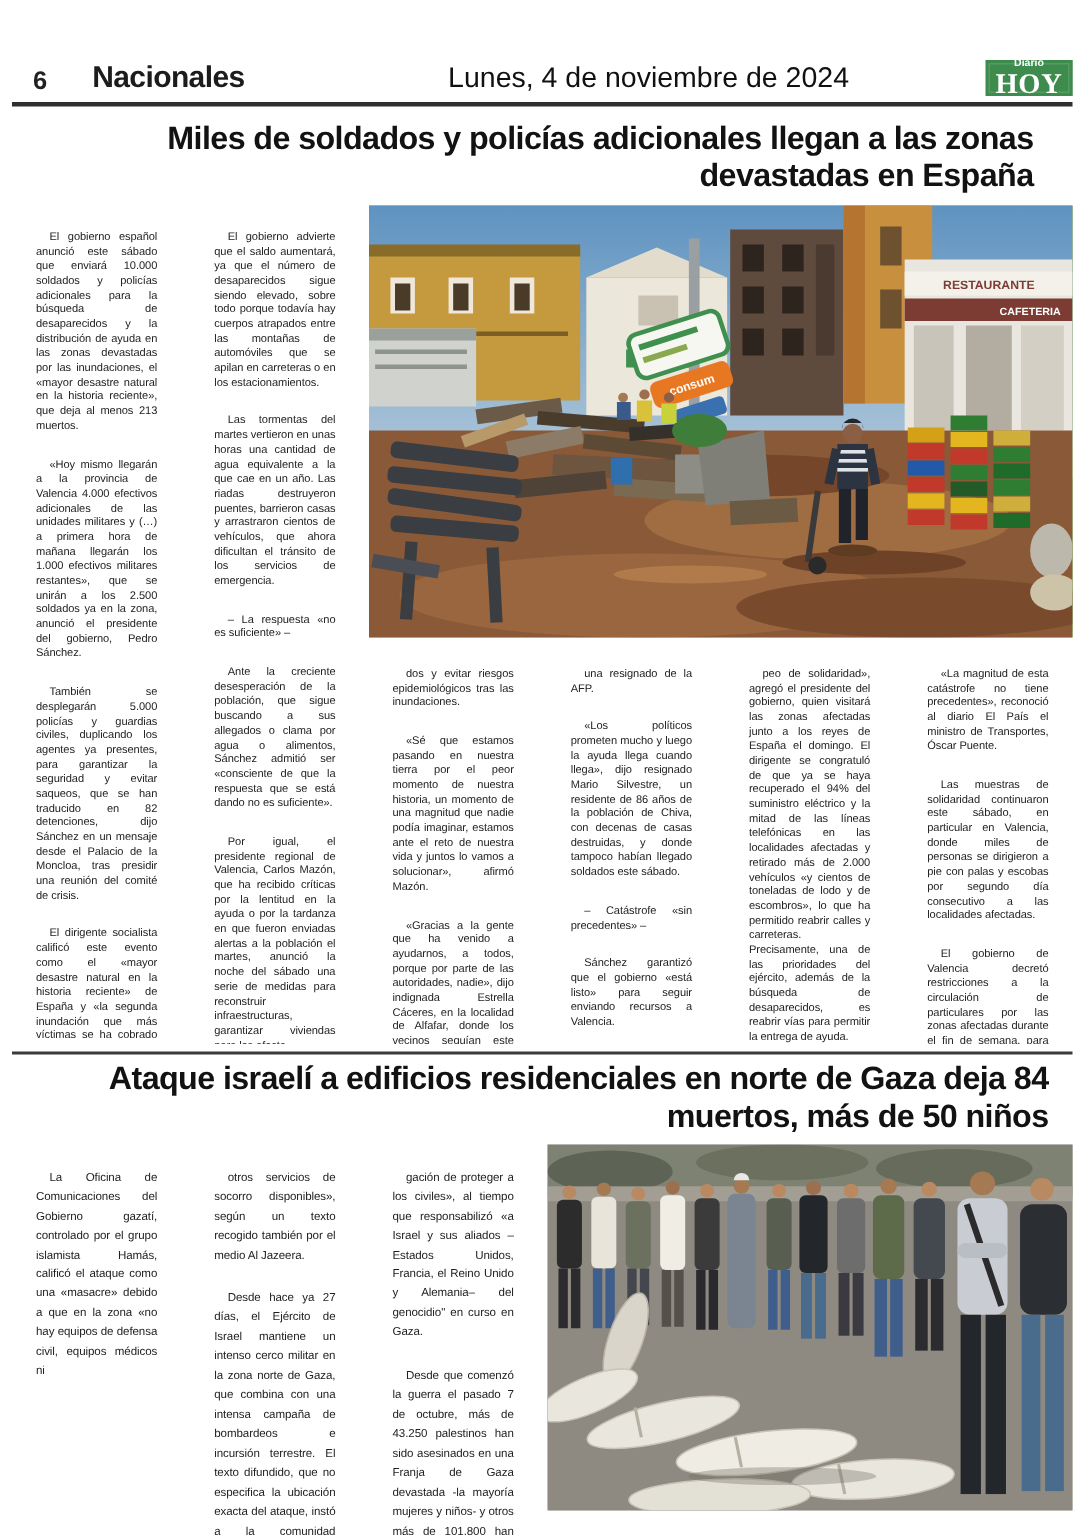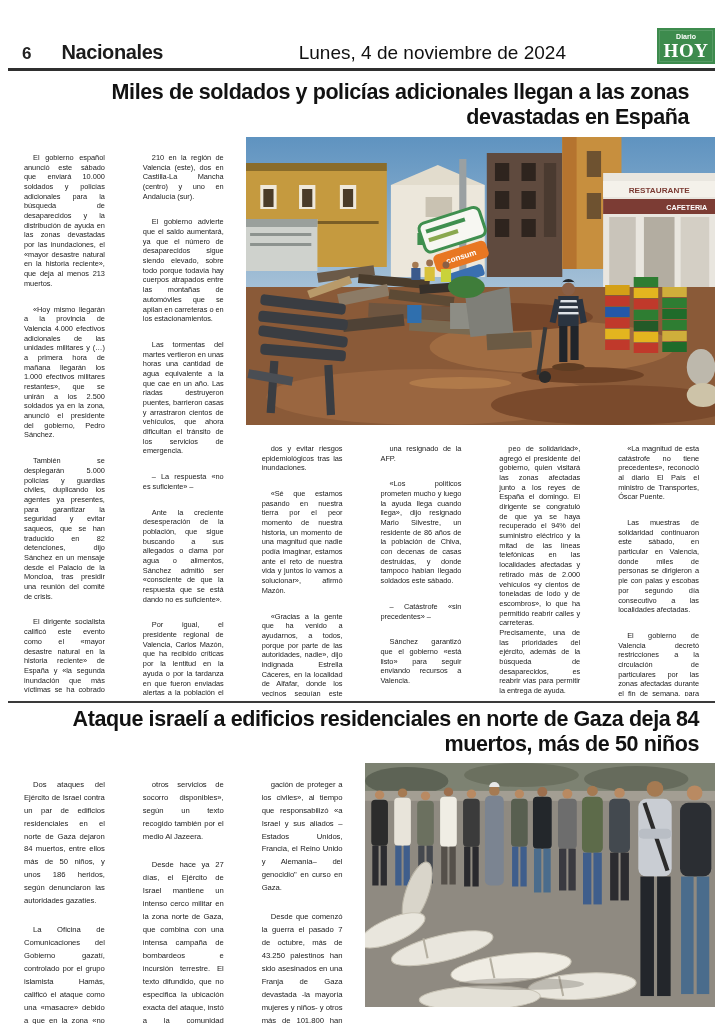--- a/index.html
+++ b/index.html
@@ -7,21 +7,21 @@
     width:723px;height:1024px;overflow:hidden;background:#ffffff;
     font-family:"Liberation Sans",sans-serif;color:#1c1c1c;
   }
   .page{padding:26px 8px 0;position:relative;height:998px;box-sizing:border-box;}
 
   
   .masthead{display:flex;align-items:flex-end;height:38px;}
   .pagenum{font-size:17px;font-weight:bold;margin-left:14px;color:#222;}
   .section{font-size:20px;font-weight:bold;margin-left:30px;letter-spacing:-0.4px;}
   .date{margin-left:auto;font-size:19px;margin-right:91px;color:#111;}
-  .logo{width:58px;height:36px;background:#3d8b4d;color:#fff;text-align:center;
+  .logo{width:58px;height:24px;background:#3d8b4d;color:#fff;text-align:center;
         display:flex;flex-direction:column;justify-content:center;box-shadow:inset 0 0 0 2px #3d8b4d, inset 0 0 0 3px #ffffff22;}
   .logo .l1{font-size:7px;font-weight:bold;line-height:8px;}
   .logo .l2{font-family:"Liberation Serif",serif;font-weight:bold;font-size:19px;line-height:19px;letter-spacing:0.5px;}
   .rule{height:3px;background:#2f2f2f;margin-top:4px;}
 
   
   .headline{font-weight:bold;text-align:right;font-size:21.5px;line-height:1.16;
             letter-spacing:-0.4px;color:#121212;margin:9px 26px 7px;}
   .headline2{margin:4px 16px 6px;}
 
@@ -64,21 +64,20 @@
 
   <div class="a1-grid">
     <div class="col span2">
       <p>El gobierno español anunció este sábado que enviará 10.000 soldados y policías adicionales para la búsqueda de desaparecidos y la distribución de ayuda en las zonas devastadas por las inundaciones, el «mayor desastre natural en la historia reciente», que deja al menos 213 muertos.</p>
       <p>«Hoy mismo llegarán a la provincia de Valencia 4.000 efectivos adicionales de las unidades militares y (…) a primera hora de mañana llegarán los 1.000 efectivos militares restantes», que se unirán a los 2.500 soldados ya en la zona, anunció el presidente del gobierno, Pedro Sánchez.</p>
       <p>También se desplegarán 5.000 policías y guardias civiles, duplicando los agentes ya presentes, para garantizar la seguridad y evitar saqueos, que se han traducido en 82 detenciones, dijo Sánchez en un mensaje desde el Palacio de la Moncloa, tras presidir una reunión del comité de crisis.</p>
       <p>El dirigente socialista calificó este evento como el «mayor desastre natural en la historia reciente» de España y «la segunda inundación que más víctimas se ha cobrado en Europa en lo que va de siglo».</p>
       <p>Según un último balance de los servicios de emergencia difundido el sábado por la noche, las inundaciones han dejado al menos 213 muertos, entre los cuales</p>
     </div>
     <div class="col span2">
-      <p>210 en la región de Valencia (este), dos en Castilla-La Mancha (centro) y uno en Andalucía (sur).</p>
       <p>El gobierno advierte que el saldo aumentará, ya que el número de desaparecidos sigue siendo elevado, sobre todo porque todavía hay cuerpos atrapados entre las montañas de automóviles que se apilan en carreteras o en los estacionamientos.</p>
       <p>Las tormentas del martes vertieron en unas horas una cantidad de agua equivalente a la que cae en un año. Las riadas destruyeron puentes, barrieron casas y arrastraron cientos de vehículos, que ahora dificultan el tránsito de los servicios de emergencia.</p>
       <p>– La respuesta «no es suficiente» –</p>
       <p>Ante la creciente desesperación de la población, que sigue buscando a sus allegados o clama por agua o alimentos, Sánchez admitió ser «consciente de que la respuesta que se está dando no es suficiente».</p>
       <p>Por igual, el presidente regional de Valencia, Carlos Mazón, que ha recibido críticas por la lentitud en la ayuda o por la tardanza en que fueron enviadas alertas a la población el martes, anunció la noche del sábado una serie de medidas para reconstruir infraestructuras, garantizar viviendas para los afecta-</p>
     </div>
 
     <div class="photo">
       <svg viewBox="0 0 460 288" preserveAspectRatio="none">
         <defs>
@@ -264,21 +263,20 @@
       <p>El gobierno de Valencia decretó restricciones a la circulación de particulares por las zonas afectadas durante el fin de semana, para evitar entorpecer las labores de los equipos de rescate.</p>
     </div>
   </div>
 
   <div class="divider"></div>
 
   <h1 class="headline headline2">Ataque israelí a edificios residenciales en norte de Gaza deja 84 muertos, más de 50 niños</h1>
 
   <div class="a2-grid">
     <div class="col">
-      <p>Dos ataques del Ejército de Israel contra un par de edificios residenciales en el norte de Gaza dejaron 84 muertos, entre ellos más de 50 niños, y unos 186 heridos, según denunciaron las autoridades gazatíes.</p>
       <p>La Oficina de Comunicaciones del Gobierno gazatí, controlado por el grupo islamista Hamás, calificó el ataque como una «masacre» debido a que en la zona «no hay equipos de defensa civil, equipos médicos ni</p>
     </div>
     <div class="col">
       <p>otros servicios de socorro disponibles», según un texto recogido también por el medio Al Jazeera.</p>
       <p>Desde hace ya 27 días, el Ejército de Israel mantiene un intenso cerco militar en la zona norte de Gaza, que combina con una intensa campaña de bombardeos e incursión terrestre. El texto difundido, que no especifica la ubicación exacta del ataque, instó a la comunidad internacional a que «cumpla con su obli-</p>
     </div>
     <div class="col">
       <p>gación de proteger a los civiles», al tiempo que responsabilizó «a Israel y sus aliados –Estados Unidos, Francia, el Reino Unido y Alemania– del genocidio" en curso en Gaza.</p>
       <p>Desde que comenzó la guerra el pasado 7 de octubre, más de 43.250 palestinos han sido asesinados en una Franja de Gaza devastada -la mayoría mujeres y niños- y otros más de 101.800 han resultado heridos, según el Ministerio de Sanidad del enclave.</p>
     </div>

